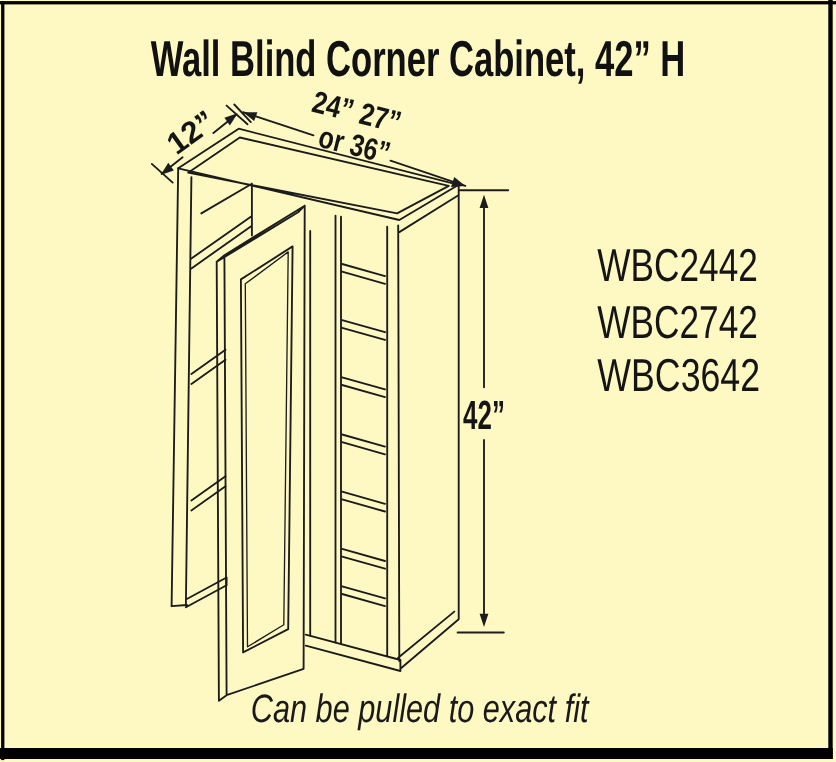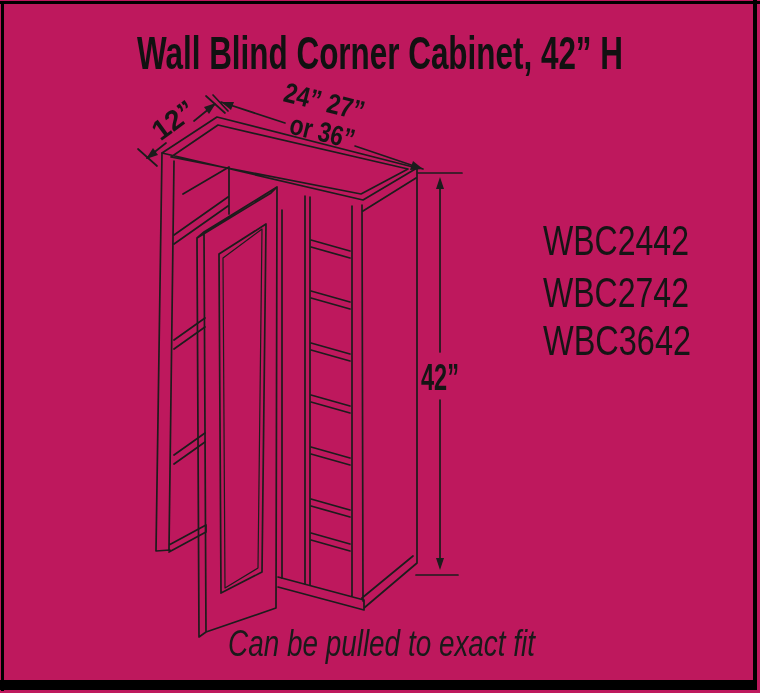--- a/index.html
+++ b/index.html
@@ -1,16 +1,16 @@
 <!DOCTYPE html>
 <html><head>
 <meta charset="utf-8">
 <style>
   html,body{margin:0;padding:0;background:#e8e8e8;}
-  .page{position:relative;width:760px;height:693px;background:#be185d;overflow:hidden;}
+  .page{position:relative;width:760px;height:693px;background:#fef9c3;overflow:hidden;}
   svg{display:block;}
   .t-title{font:700 46px "Liberation Sans", sans-serif;fill:#111111;}
   .t-model{font:400 42px "Liberation Sans", sans-serif;fill:#151515;}
   .t-caption{font:italic 400 36px "Liberation Sans", sans-serif;fill:#1a1a1a;}
   .t-dim{font:700 28px "Liberation Sans", sans-serif;fill:#151515;}
   .t-dim42{font:700 37px "Liberation Sans", sans-serif;fill:#151515;}
   .ln{fill:none;stroke:#1c1c1c;stroke-width:1.7;stroke-linecap:round;stroke-linejoin:round;}
   .ln-thin{fill:none;stroke:#1c1c1c;stroke-width:1.2;stroke-linecap:round;stroke-linejoin:round;}
   .ah{fill:#1c1c1c;stroke:none;}
   .frame{fill:#000000;stroke:none;}

